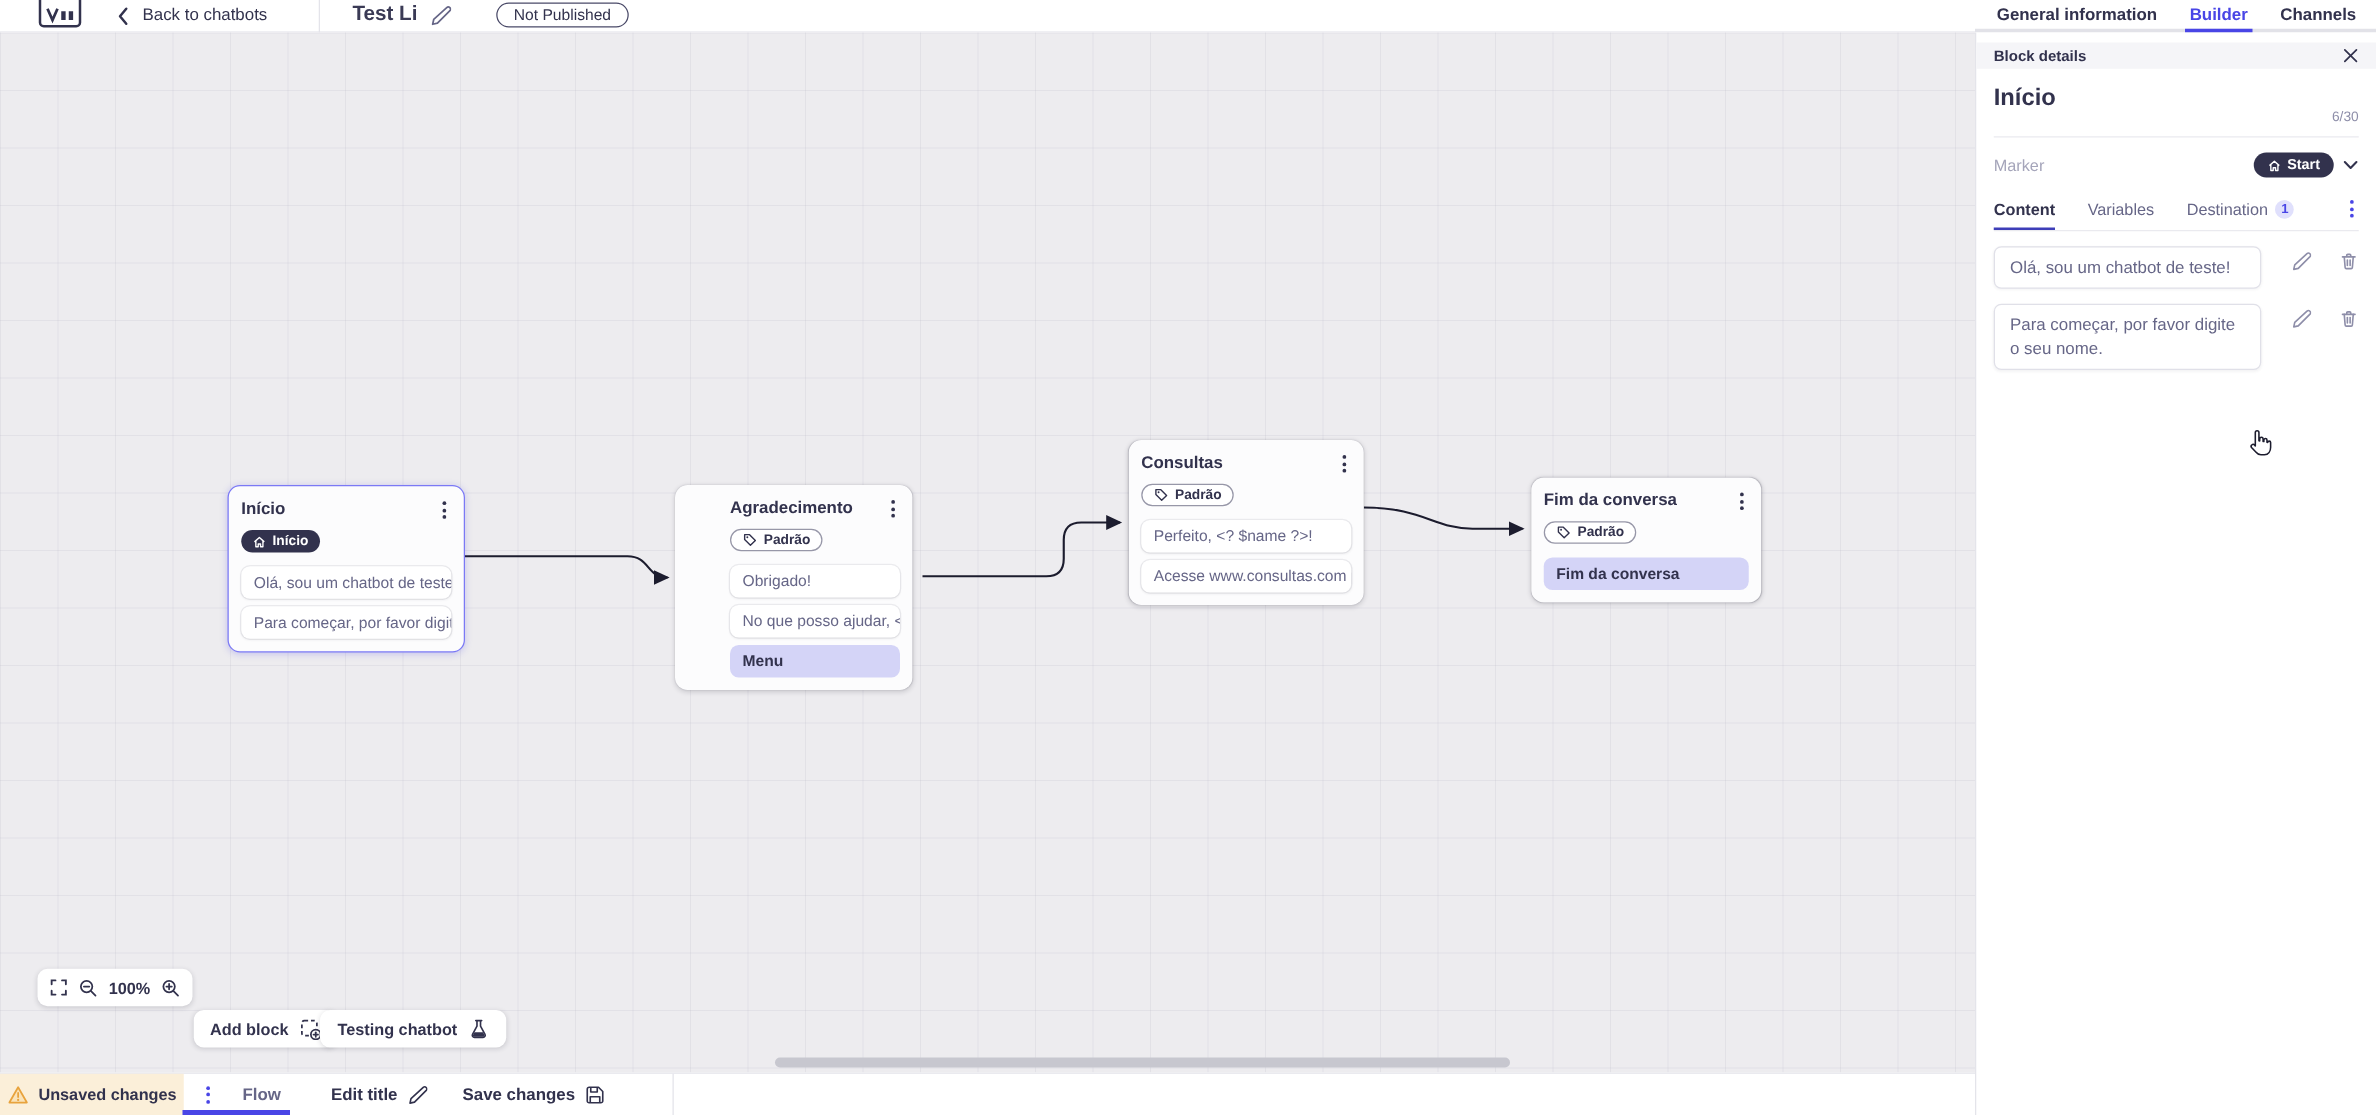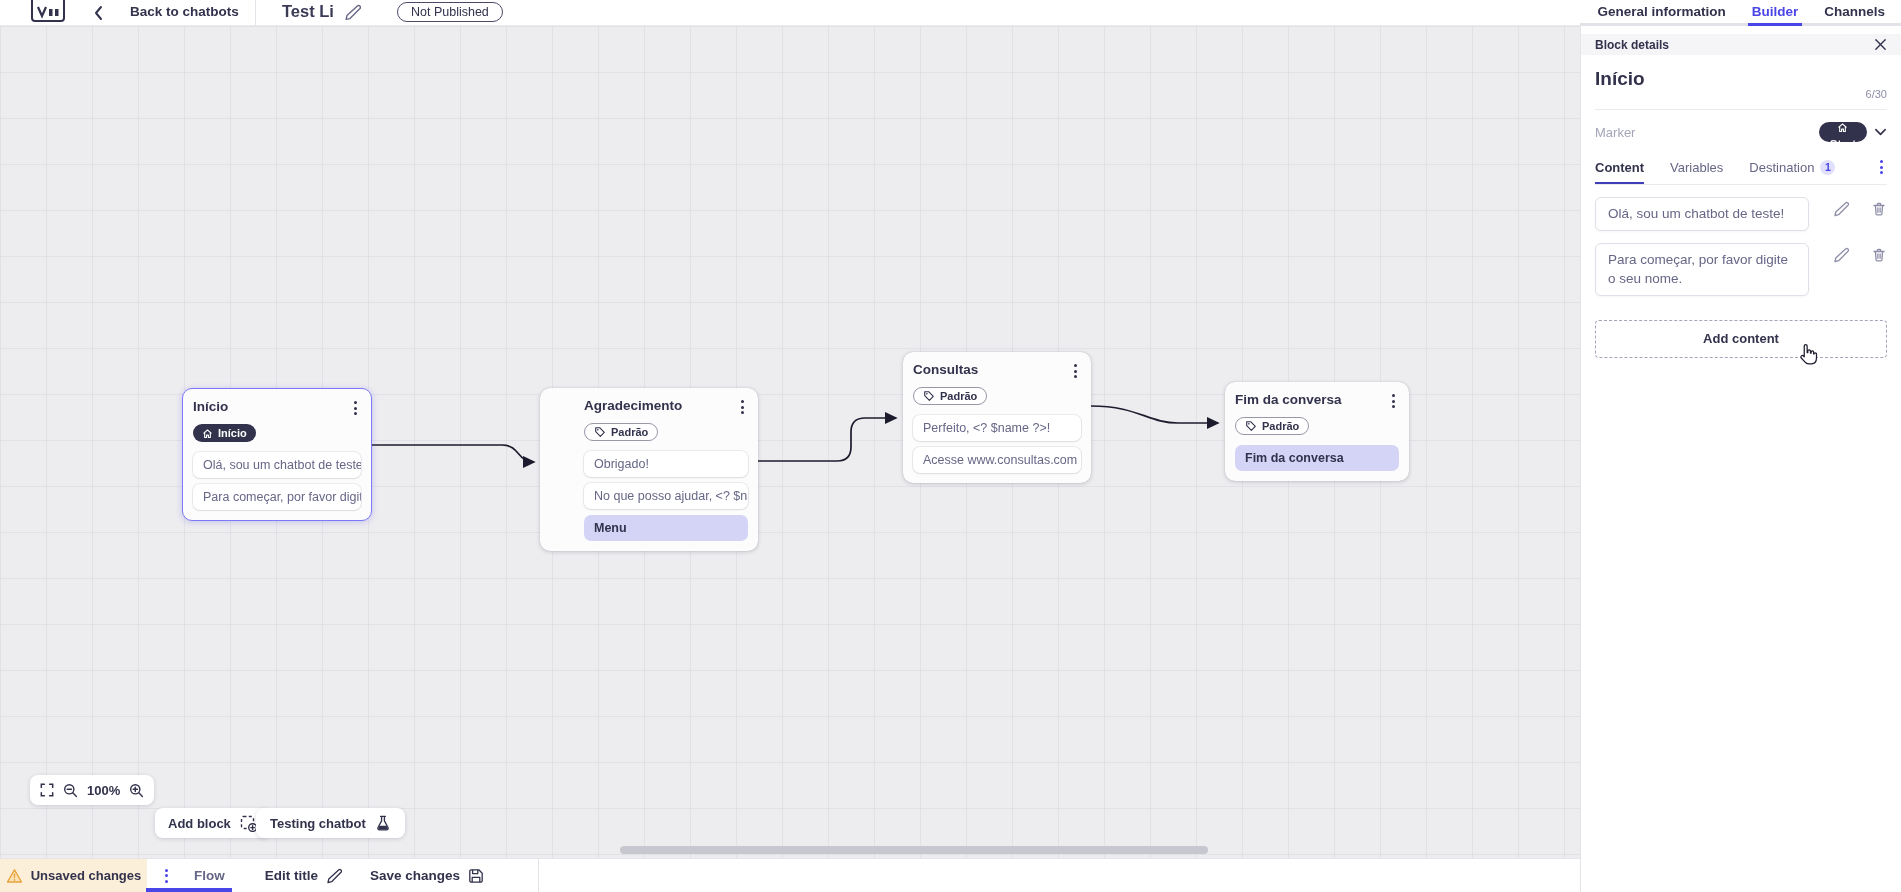--- a/index.html
+++ b/index.html
@@ -5,21 +5,21 @@
   * { margin:0; padding:0; box-sizing:border-box; }
   html,body { width:1901px; height:892px; overflow:hidden; background:#fff;
     font-family:"Liberation Sans","DejaVu Sans",sans-serif; color:#32324D; }
   #app { position:relative; width:1901px; height:892px; }
 
   
   .topbar { position:absolute; left:0; top:0; width:1580px; height:26px; background:#fff;
     border-bottom:1px solid #EAEAEF; display:flex; align-items:center; }
   .logo-box { position:absolute; left:30px; top:0px; width:36px; height:23px; }
   .chev-left { position:absolute; left:92px; top:5px; }
-  .back-label { position:absolute; left:114px; top:4px; font-size:13.5px; font-weight:700;margin-left:16px; }
+  .back-label { position:absolute; left:114px; top:4px; font-size:13.5px; font-weight:400; }
   .top-div { position:absolute; left:255px; top:0; width:1px; height:26px; background:#E4E4EA; }
   .flow-title { position:absolute; left:282px; top:2px; font-size:16.5px; font-weight:600; color:#3A3A55; }
   .title-pencil { position:absolute; left:344px; top:4px; }
   .status-pill { position:absolute; left:397px; top:2px; border:1px solid #4A4A68; border-radius:12px;
     padding:2px 13px; font-size:12.5px; color:#32324D; background:#fff; white-space:nowrap; }
 
   .top-tabs { position:absolute; left:1580px; top:0; width:321px; height:26px; background:#fff;
     border-bottom:3px solid #E2E2E8; display:flex; align-items:center; justify-content:flex-end;
     gap:26px; padding:0 16px 0 0; }
   .top-tab { font-size:13.5px; font-weight:600; color:#32324D; position:relative; cursor:pointer; white-space:nowrap;text-align:right; }
@@ -81,21 +81,21 @@
   .panel-strip span { font-size:12px; font-weight:600; color:#32324D; }
   .p-body { padding:0 14px; }
   .p-title-row { margin-top:13px; display:flex; justify-content:space-between; align-items:flex-start;
     border-bottom:1px solid #EAEAEF; padding-bottom:9px; }
   .p-title { font-size:19px; font-weight:600; color:#32324D; }
   .p-counter { font-size:11px; color:#8E8EA9; margin-top:20px; }
   .marker-row { margin-top:12px; display:flex; align-items:center; justify-content:space-between; }
   .marker-label { font-size:13px; color:#A5A5BA; }
   .marker-right { display:flex; align-items:center; gap:7px; cursor:pointer; }
   .start-pill { display:inline-flex; align-items:center; gap:5px; background:#32324D; color:#fff;
-    border-radius:12px; height:20px; padding:0 11px; font-size:11.5px; font-weight:700;flex-direction:column; }
+    border-radius:12px; height:20px; padding:0 11px; font-size:11.5px; font-weight:700; }
   .p-tabs { margin-top:16px; display:flex; align-items:center; gap:26px; border-bottom:1px solid #EAEAEF;
     padding-bottom:8px; position:relative; }
   .p-tab { font-size:13px; color:#666687; cursor:pointer; display:flex; align-items:center; gap:6px; }
   .p-tab.active { color:#32324D; font-weight:700; position:relative; }
   .p-tab.active::after { content:""; position:absolute; left:0; right:0; bottom:-9px; height:2px; background:#3E3EB8; }
   .dest-badge { width:15px; height:15px; border-radius:50%; background:#E0E0FC; color:#4945E6;
     font-size:10.5px; font-weight:700; display:flex; align-items:center; justify-content:center; }
   .p-tabs .kebab { margin-left:auto; }
   .content-item { margin-top:12px; display:flex; align-items:flex-start; }
   .content-card { width:218px; background:#fff; border:1px solid #E0E0E8; border-radius:6px;
@@ -175,21 +175,21 @@
           </svg>
         </span>
         <span>Início</span>
       </span>
       <div class="rows">
         <div class="row">Olá, sou um chatbot de teste!</div>
         <div class="row">Para começar, por favor digite o ...</div>
       </div>
     </div>
 
-    <div class="node" style="left:540px; top:362px; width:218px;padding-left:44px;">
+    <div class="node" style="left:540px; top:362px; width:190px;padding-left:44px;">
       <div class="node-head">
         <span class="node-title">Agradecimento</span>
         <span class="kebab">
             <i></i>
             <i></i>
             <i></i>
           </span>
       </div>
       <span class="pill tag">
         <span class="icon">
@@ -419,21 +419,20 @@
         <span class="card-ic bin icon">
           <svg width="16" height="16" viewBox="0 0 16 16" fill="none" stroke="#8E8EA9" stroke-width="1.3" stroke-linecap="round" stroke-linejoin="round">
             <path d="M3,4.5 H13 M6.4,4.5 V3.3 A0.8,0.8 0 0 1 7.2,2.5 H8.8 A0.8,0.8 0 0 1 9.6,3.3 V4.5"></path>
             <path d="M4.4,4.5 L5.1,13 A1,1 0 0 0 6.1,13.9 H9.9 A1,1 0 0 0 10.9,13 L11.6,4.5"></path>
             <line x1="6.9" y1="7" x2="6.9" y2="11.3"></line>
               <line x1="9.1" y1="7" x2="9.1" y2="11.3"></line>
           </svg>
         </span>
       </div>
 
-      <div class="add-content">Add content</div>
     </div>
 
     <span class="cursor-hand icon">
       <svg width="23" height="27" viewBox="0 0 22 26" fill="#fff" stroke="#1C1C2E" stroke-width="1.2" stroke-linejoin="round">
         <path d="M8.3,2.5 c0.8,0 1.4,0.6 1.4,1.4 V10.2 l0.6,0.1 V8.8 c0-0.7 0.6-1.3 1.3-1.3 0.7,0 1.3,0.6 1.3,1.3 v1.9 l0.6,0.1 V9.7 c0-0.7 0.5-1.2 1.2-1.2 0.7,0 1.2,0.5 1.2,1.2 v1.7 l0.5,0.1 c0.1-0.6 0.6-1 1.2-1 0.6,0 1.1,0.5 1.1,1.1 v3.6 c0,3.2-1.7,5.8-4.8,5.8 h-2.6 c-1.5,0-2.9-0.7-3.8-1.9 L4,15.4 c-0.5-0.7-0.4-1.6,0.3-2.1 0.6-0.5 1.5-0.4 2,0.2 l0.6,0.7 V3.9 c0-0.8 0.6-1.4 1.4-1.4 Z"></path>
       </svg>
     </span>
   </div>
 
 </div>

